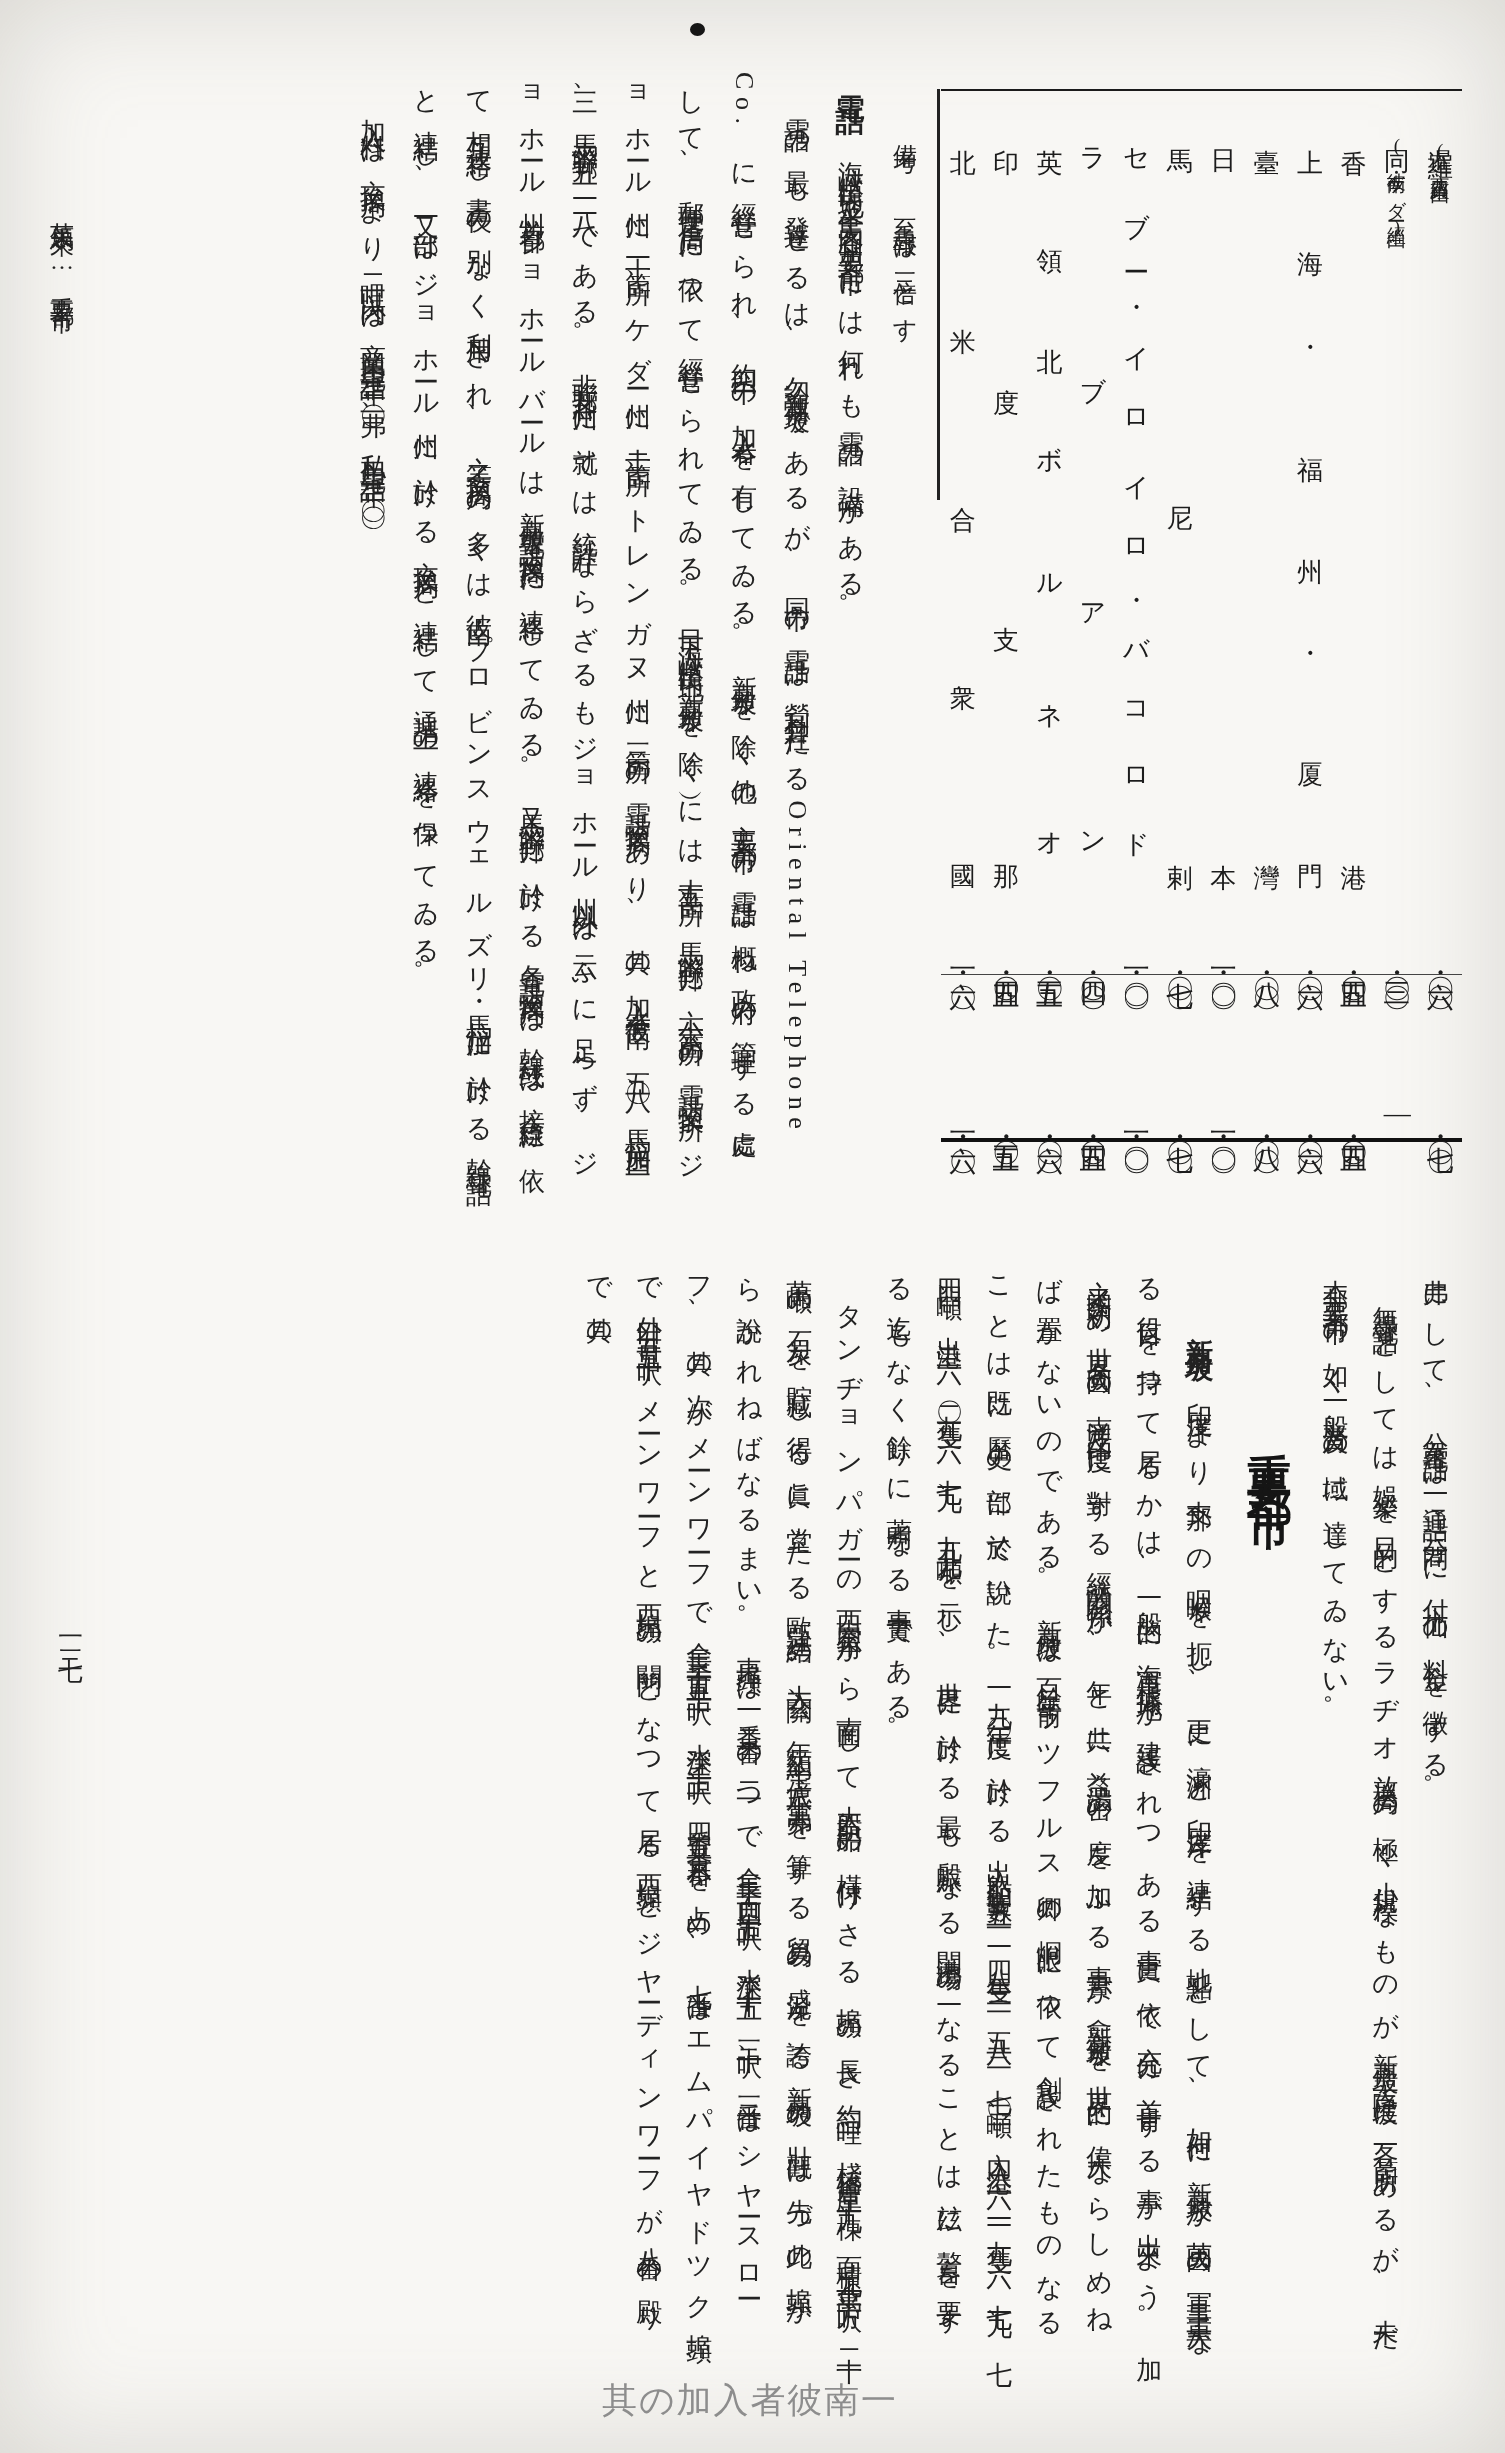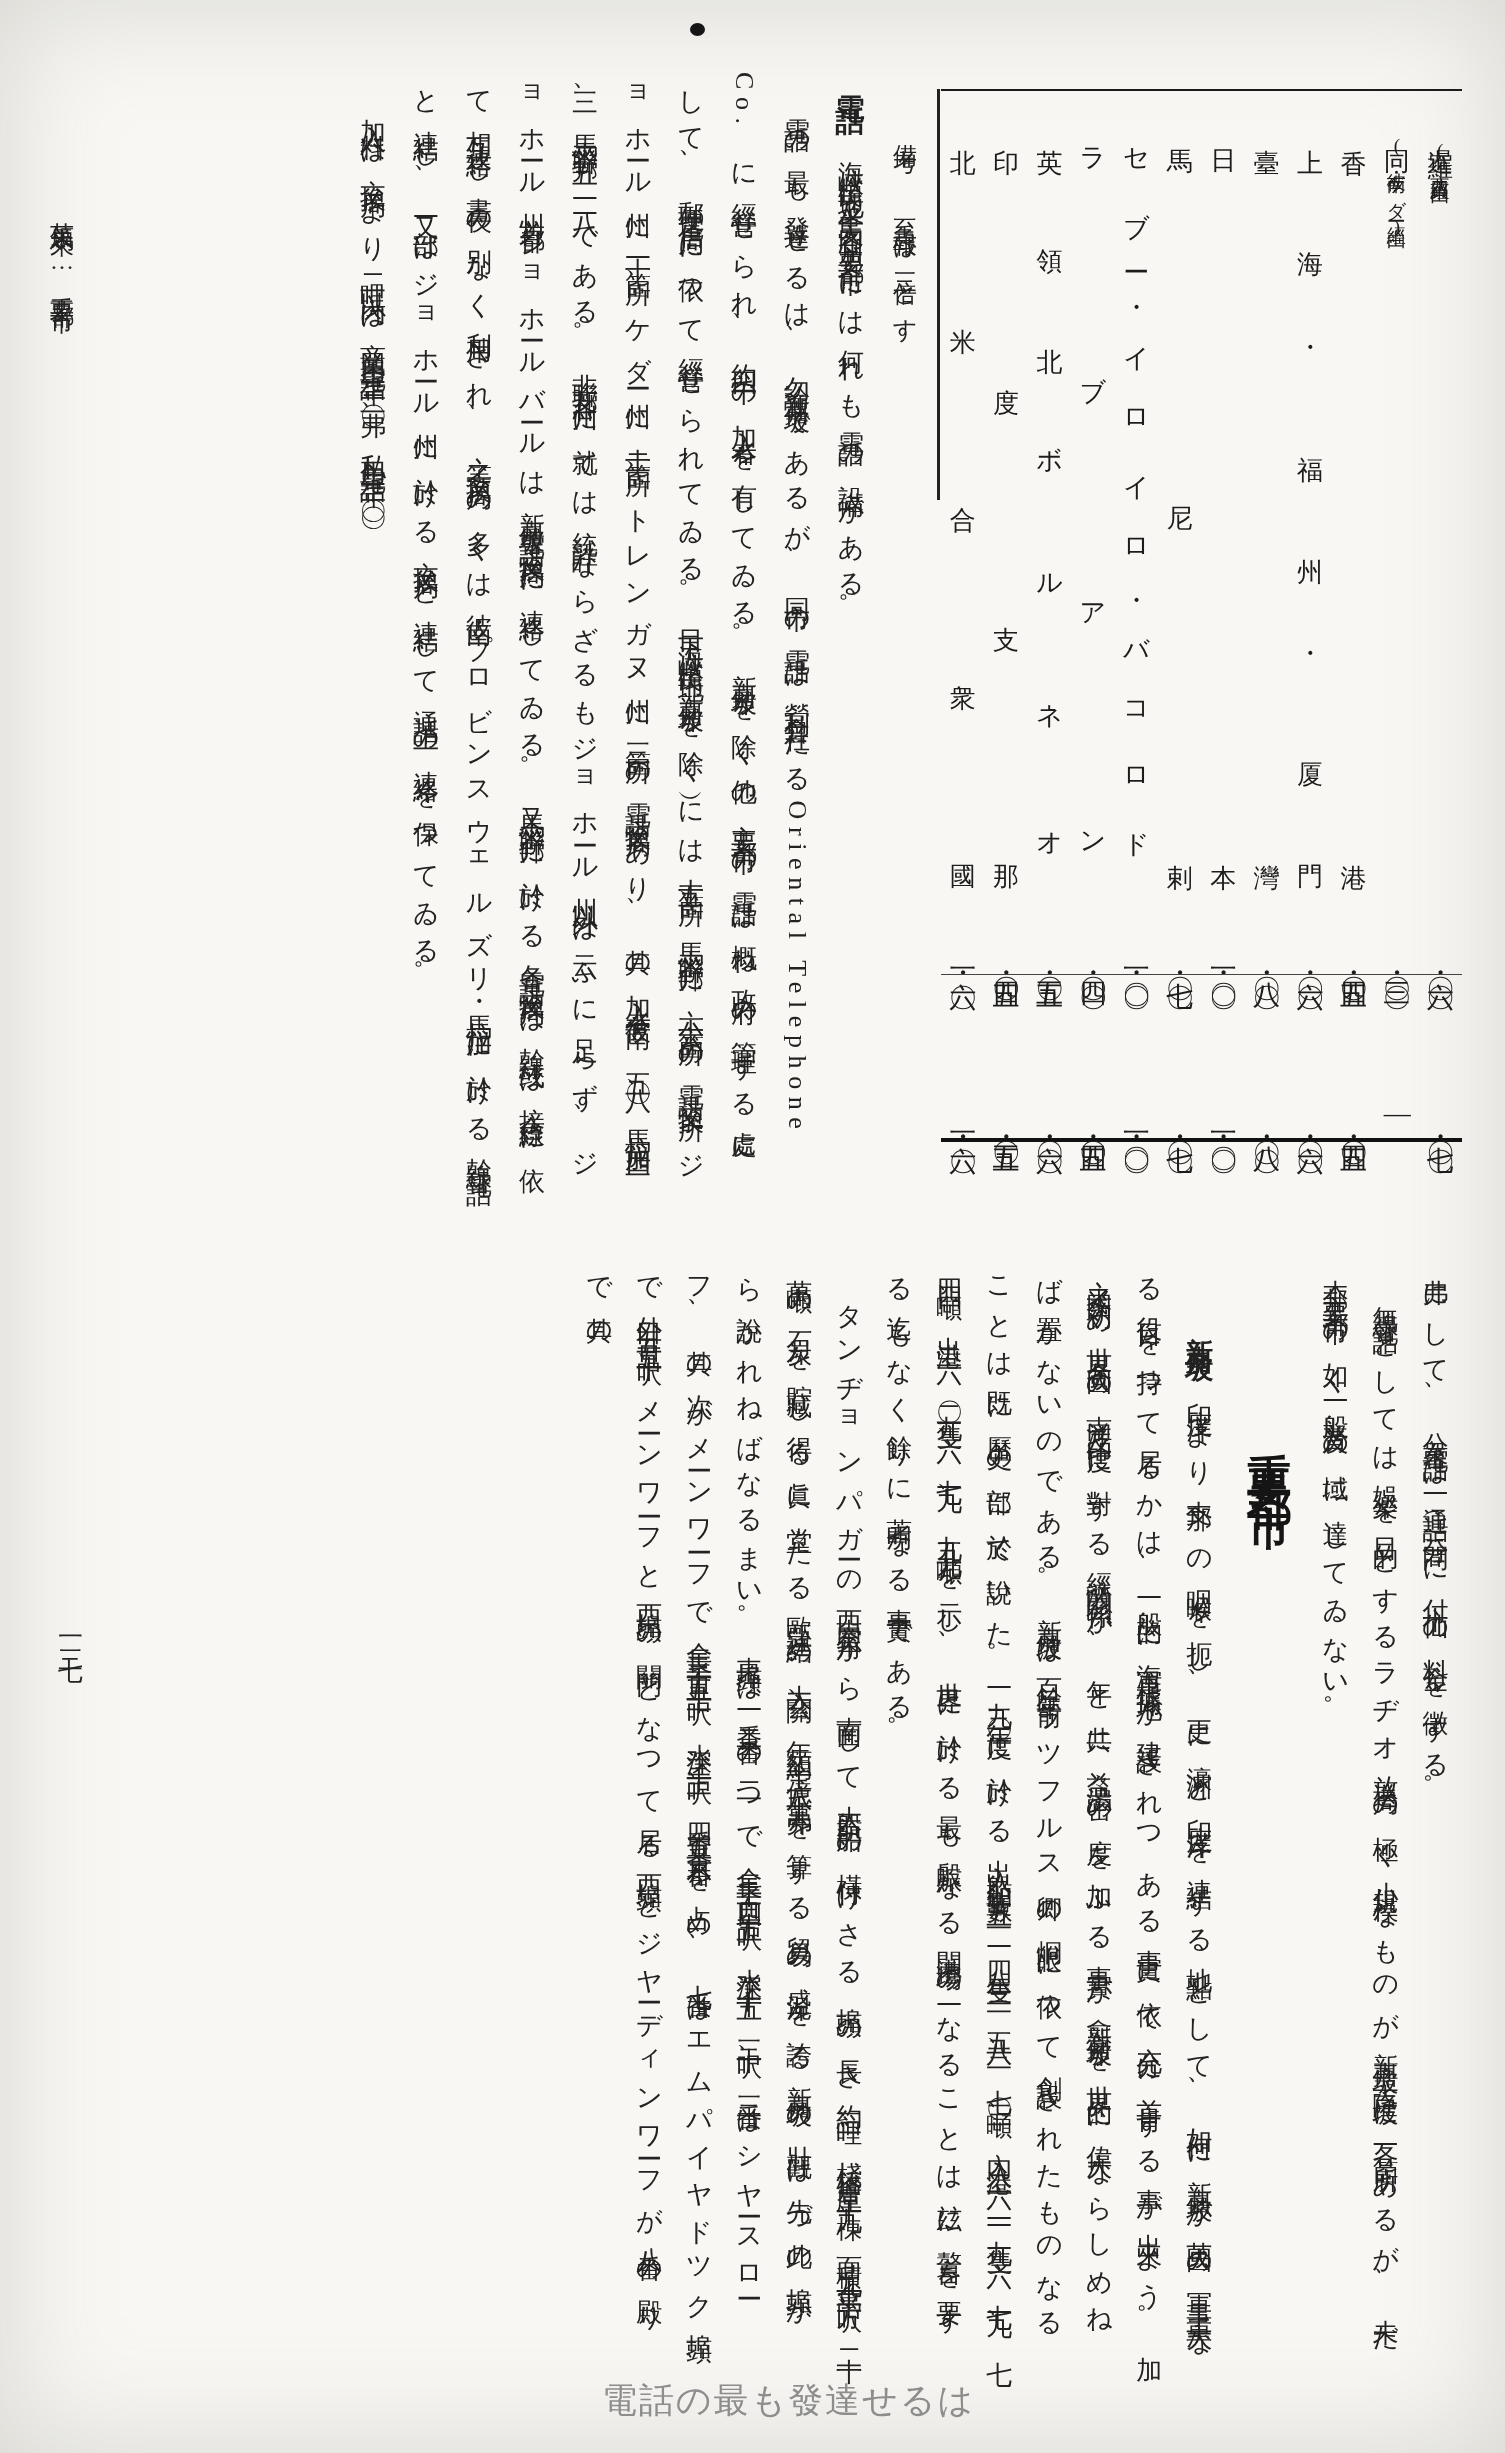--- a/index.html
+++ b/index.html
@@ -209,16 +209,16 @@
     <div class="text-flow bottom-flow">
       <p class="para">弗にして、公衆電話は一通話（三分間）に付十仙の料金を徵する。</p>
       <p class="para indent">無線電話としては娛樂を目的とするラヂオ放送局の極く小規模なものが新嘉坡・吉隆坡に各一箇所あるが、未だ本邦主要都市の如く一般普及の域に達してゐない。</p>
       <h2 class="big-head">重要都市</h2>
       <p class="para"><span class="sub-head">新嘉坡</span><span>印度洋より支那への咽喉を扼し、更に濠洲と印度洋を連結する地點として、如何に新嘉坡が英國の軍事上重大なる役目を持つて居るかは、一般的に海軍根據地が建設されつゝある事實に依て充分に首肯する事が出來よう。加之米國初め世界各國の南洋及印度に對する經濟的關係が、年と共に益々濃密の度を加ふる事實が愈新嘉坡を世界的に偉大ならしめねば置かないのである。新嘉坡は百餘年前ラツフルス卿の烱眼に依つて創設されたものなることは既に歷史の部に於て說いた。一九三〇年度に於ける出入船舶隻數五二、一四八隻三三、五八三、七〇三噸、內入港二六、一一九隻一六、七九一、七四四噸、出港二六、〇二九隻一六、七九一、九五九噸を示し、世界に於ける最も殷賑なる開港場の一なることは玆に贅言を要する迄もなく餘りに著明なる事實である。</span></p>
       <p class="para indent">タンヂョンパガーの西南突角から南面して大船巨船の橫付けさるゝ埠頭の長さ約三哩、棧橋倉庫三十九棟、面積九十萬平方呎、二十萬噸の石炭を貯藏し得る眞に堂々たる歐亞連結の大玄關、年額約十三億八千萬弗を算する貿易の盛況を誇る新嘉坡の壯觀は先づ此の埠頭から說かれねばなるまい。東埠頭は一番二番の二つで全長千二百四十五呎、水深二十五—三十呎、三番はシヤースローフ、其の次がメーンワーフで全長三千百五十二呎、水深三十三呎、四番五番六番を占め、七番はエムパイヤドツク埠頭で外口五百五十呎、メーンワーフと西埠頭の關門となつて居る西埠頭とジヤーディンワーフが八番の殿りで其の</p>
     </div>
   </div>
 
 
-  <div class="footer">電話の最も發達せるは</div>
+  <div class="footer">其の加入者彼南一</div>
 
 </div>
 
 
 </body></html>

